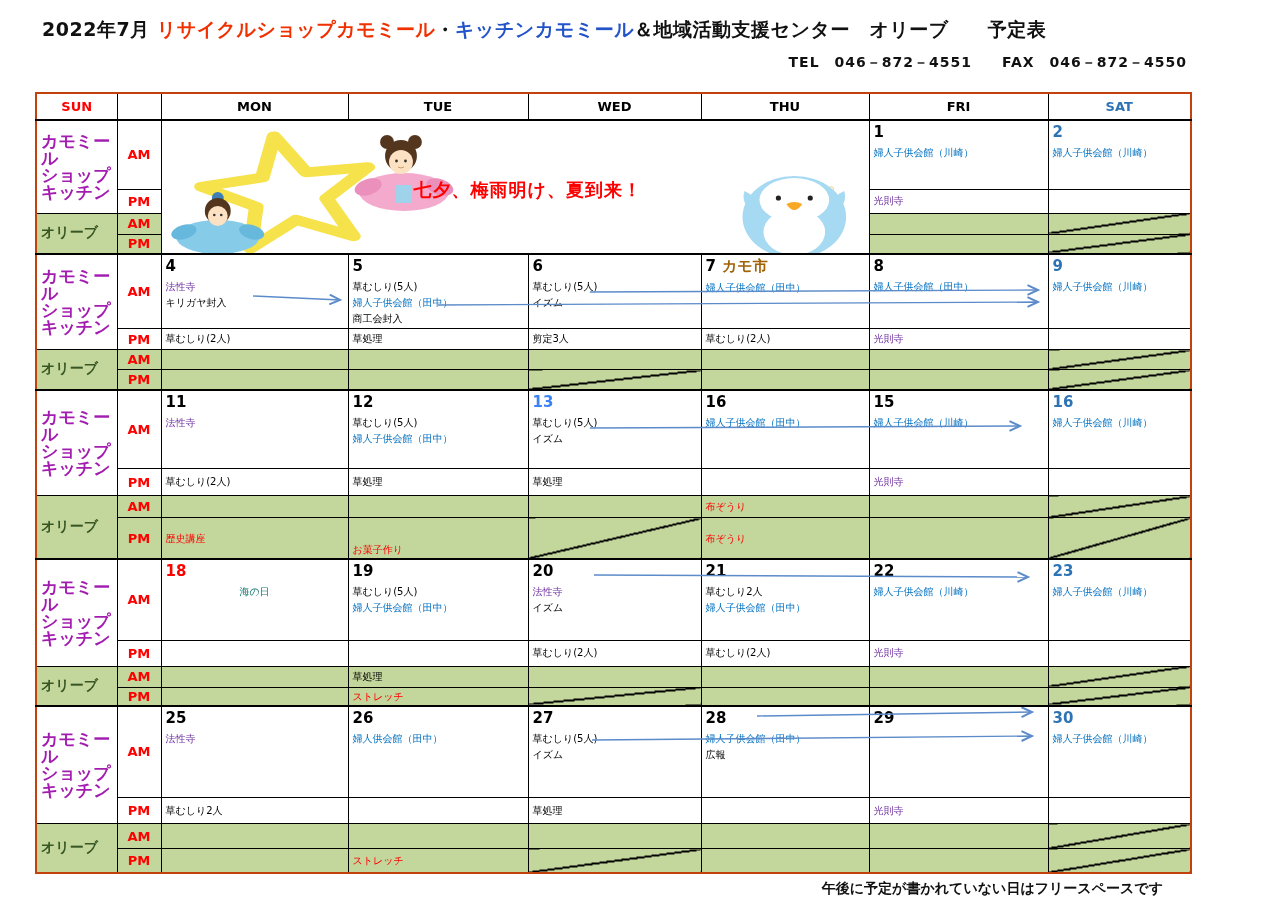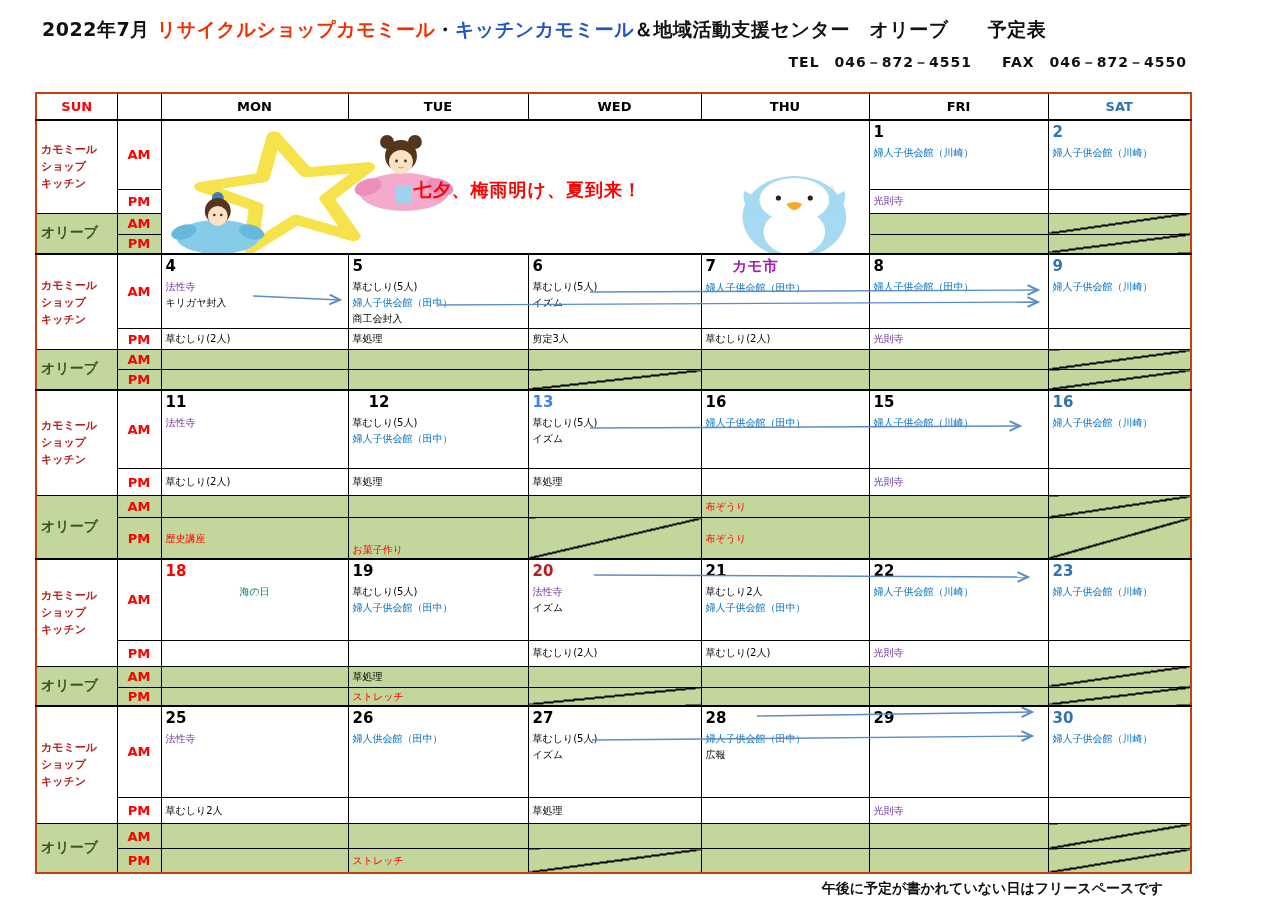--- a/index.html
+++ b/index.html
@@ -15,26 +15,26 @@
             table-layout:fixed;width:1155px;border:2px solid #c2410c;background:#fff}
   .cal th,.cal td{border:1px solid #000;padding:1px 4px;vertical-align:top;overflow:hidden}
   .cal th{height:23px;font-size:13px;font-weight:700;text-align:center;vertical-align:middle;padding:1px}
   th.hd-red{color:#ff0000}
   th.hd-blue{color:#2e74b5}
   tr.wk-top td{border-top:2px solid #000}
   td.green{background-color:#c3d69b}
   td.cross{background-image:linear-gradient(to bottom right,
             transparent calc(50% - 1px),#000 calc(50% - 1px),
             #000 calc(50% + 1px),transparent calc(50% + 1px))}
-  td.lbl-kamo{color:#b91c1c;font-size:11px;font-weight:700;vertical-align:middle;
+  td.lbl-kamo{color:#a21caf;font-size:17px;font-weight:700;vertical-align:middle;
               line-height:17px;white-space:pre-line}
   td.lbl-olive{color:#375623;font-size:14px;font-weight:700;vertical-align:middle}
   td.ampm{color:#ff0000;font-size:13px;font-weight:700;text-align:center;vertical-align:middle}
   td.daycell .num{font-size:15px;font-weight:700}
-  td.daycell .suf{font-size:15px;font-weight:700;color:#a21caf;margin-left:16px}
+  td.daycell .suf{font-size:15px;font-weight:700;color:#a16207;margin-left:6px}
   .ent-wrap{margin-top:4px}
   .entry{font-size:10px;font-weight:400;line-height:16px;white-space:nowrap}
   td.pmcell{vertical-align:middle}
   td.olivecell{vertical-align:middle}
   td.olivecell .entry{line-height:15px}
   td.banner-cell{position:relative;padding:0}
   .banner-art{position:absolute;left:0;top:0;width:100%;height:100%}
   .banner-text{position:absolute;left:252px;top:57px;font-size:18px;font-weight:700;
                color:#ff0000;letter-spacing:1px;white-space:nowrap}
   svg.overlay{position:absolute;left:0;top:0;width:1280px;height:904px;pointer-events:none}
@@ -251,21 +251,21 @@
 ショップ
 キッチン</td>
         <td class="ampm">AM</td>
         <td class="daycell">
           <div><span class="num" style="color: rgb(0, 0, 0);">11</span></div>
           <div class="ent-wrap">
             <div class="entry" style="color: rgb(112, 48, 160);">法性寺</div>
           </div>
         </td>
         <td class="daycell">
-          <div><span class="num" style="color: rgb(0, 0, 0); margin-left: 16px;">12</span></div>
+          <div><span class="num" style="color: rgb(0, 0, 0);">12</span></div>
           <div class="ent-wrap">
             <div class="entry" style="color: rgb(0, 0, 0);">草むしり(5人)</div>
             <div class="entry" style="color: rgb(0, 112, 192);">婦人子供会館（田中）</div>
           </div>
         </td>
         <td class="daycell">
           <div><span class="num" style="color: #3b82f6;">13</span></div>
           <div class="ent-wrap">
             <div class="entry" style="color: rgb(0, 0, 0);">草むしり(5人)</div>
             <div class="entry" style="color: rgb(0, 0, 0);">イズム</div>
@@ -346,21 +346,21 @@
           </div>
         </td>
         <td class="daycell">
           <div><span class="num" style="color: rgb(0, 0, 0);">19</span></div>
           <div class="ent-wrap">
             <div class="entry" style="color: rgb(0, 0, 0);">草むしり(5人)</div>
             <div class="entry" style="color: rgb(0, 112, 192);">婦人子供会館（田中）</div>
           </div>
         </td>
         <td class="daycell">
-          <div><span class="num" style="color: #b91c1c;">20</span></div>
+          <div><span class="num" style="color: #000000;">20</span></div>
           <div class="ent-wrap">
             <div class="entry" style="color: rgb(112, 48, 160);">法性寺</div>
             <div class="entry" style="color: rgb(0, 0, 0);">イズム</div>
           </div>
         </td>
         <td class="daycell">
           <div><span class="num" style="color: rgb(0, 0, 0);">21</span></div>
           <div class="ent-wrap">
             <div class="entry" style="color: rgb(0, 0, 0);">草むしり2人</div>
             <div class="entry" style="color: rgb(0, 112, 192);">婦人子供会館（田中）</div>

